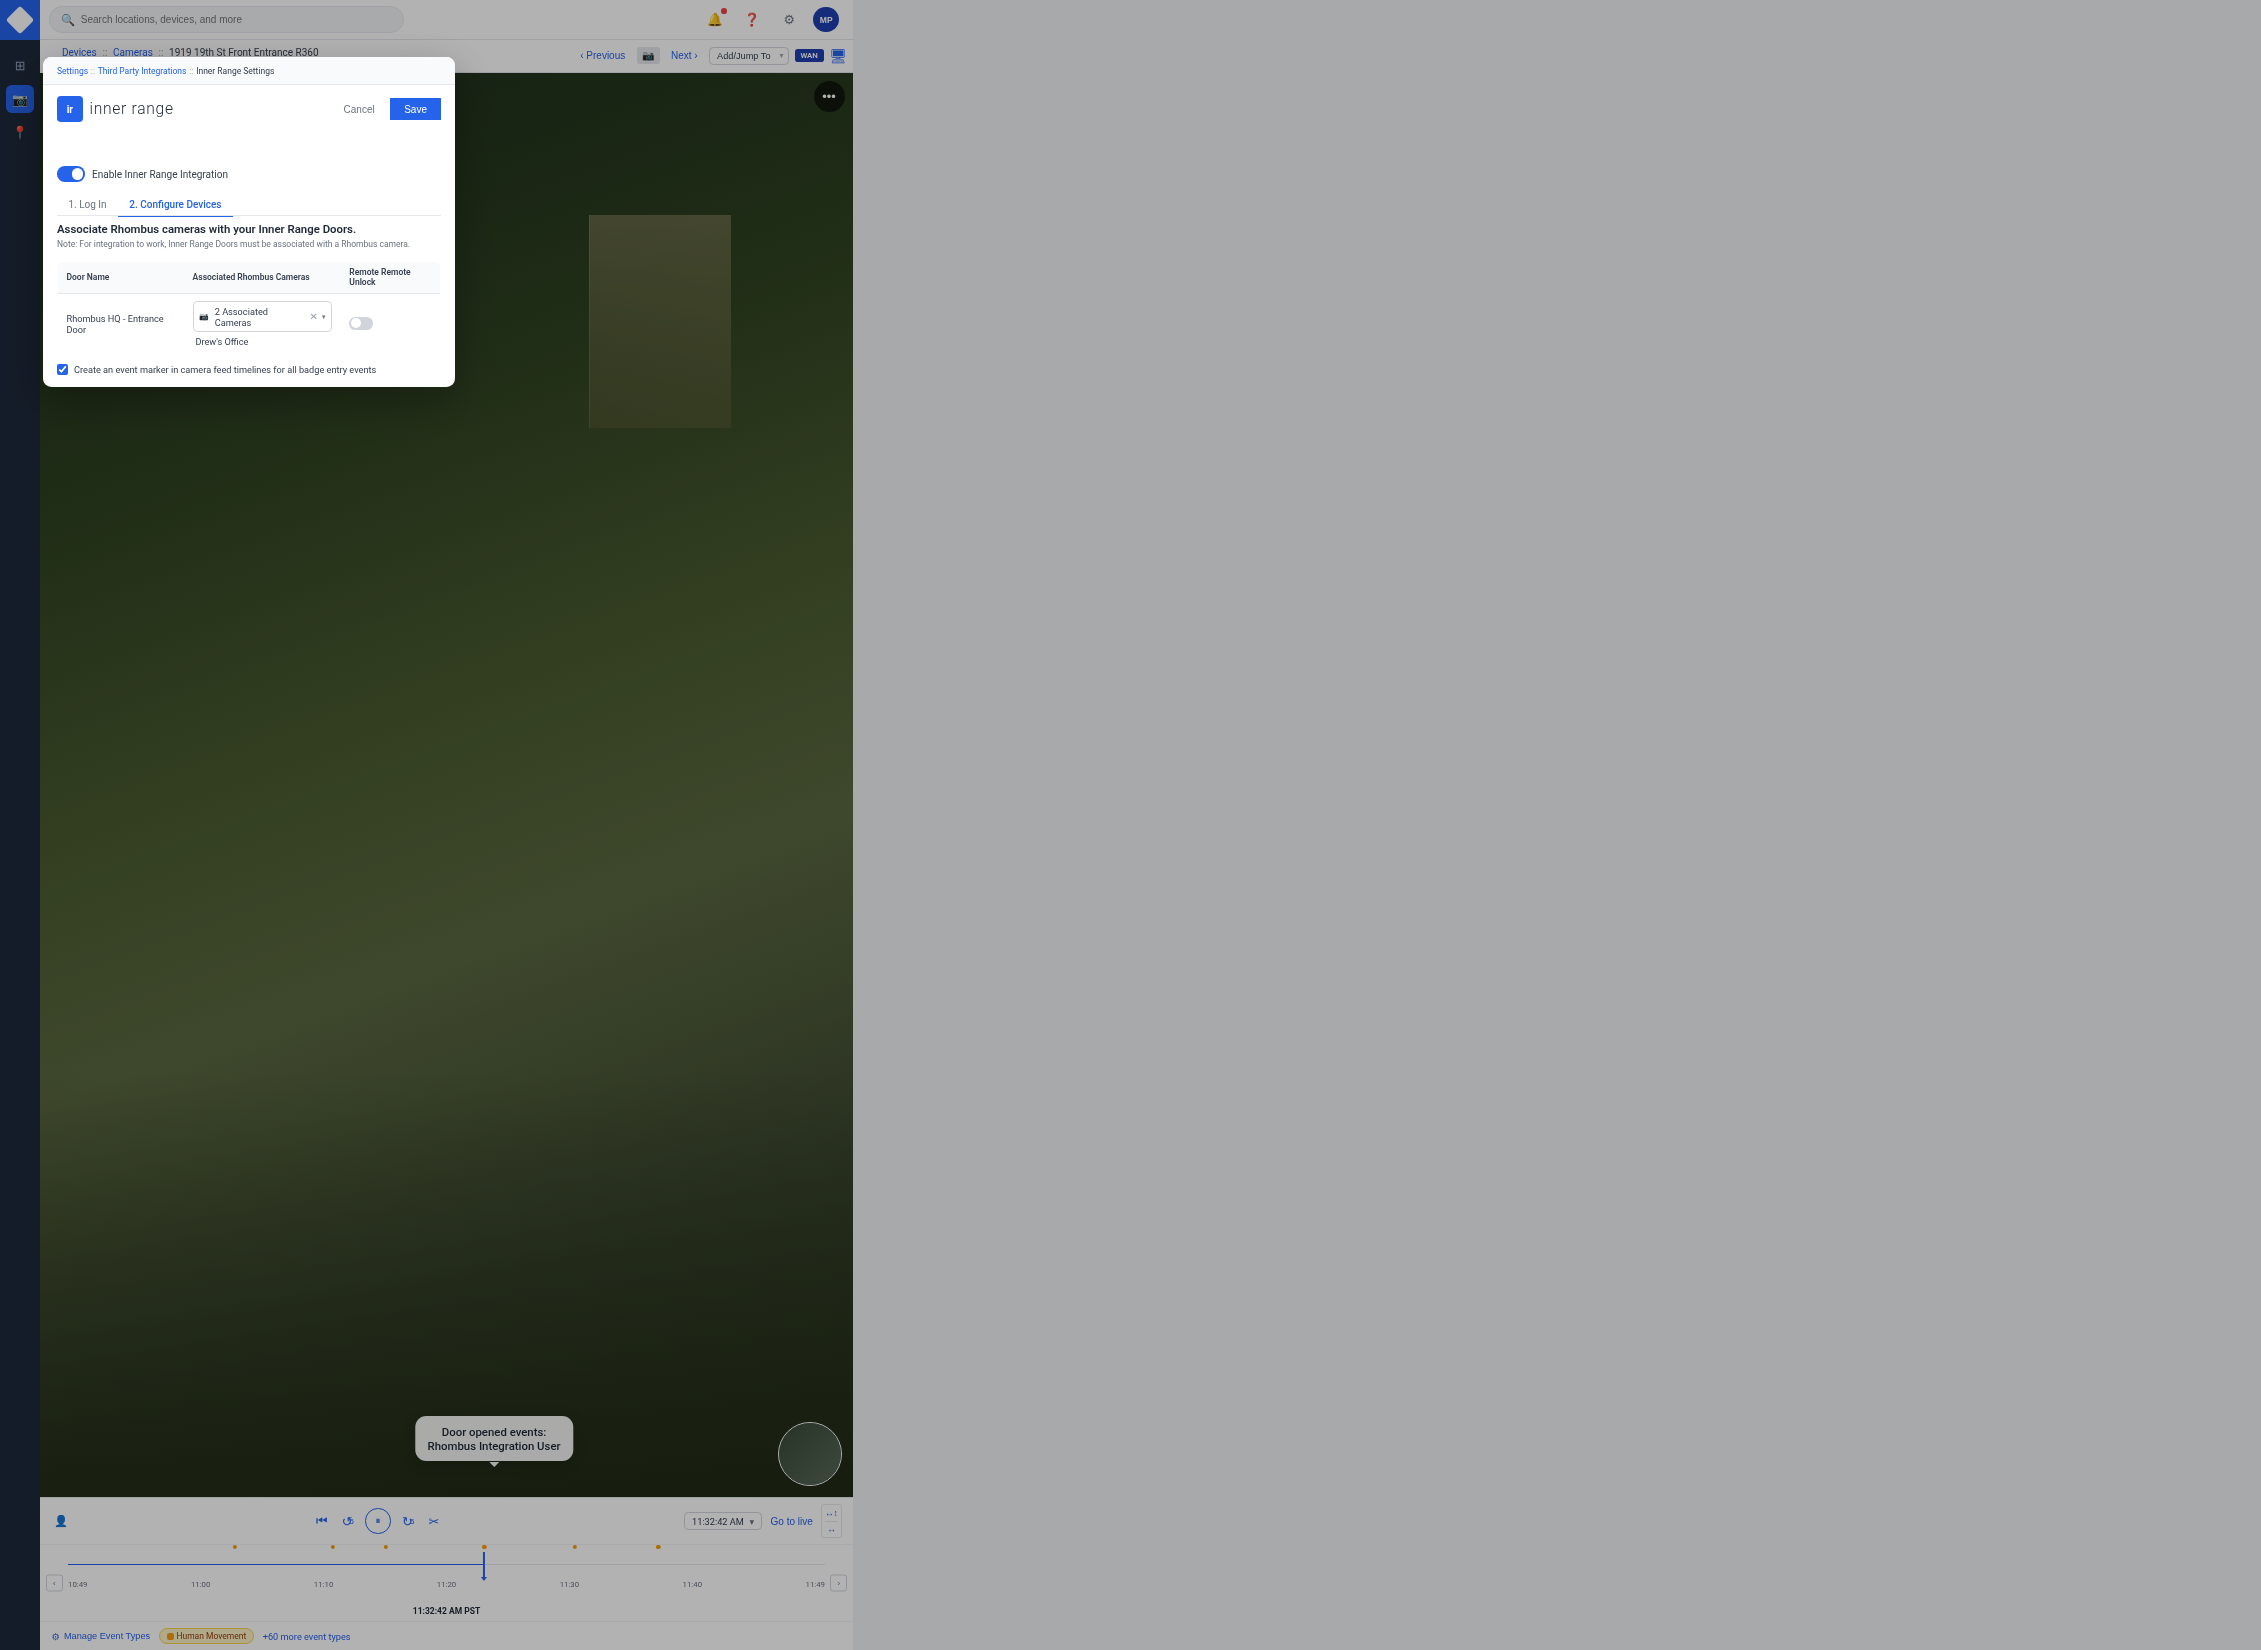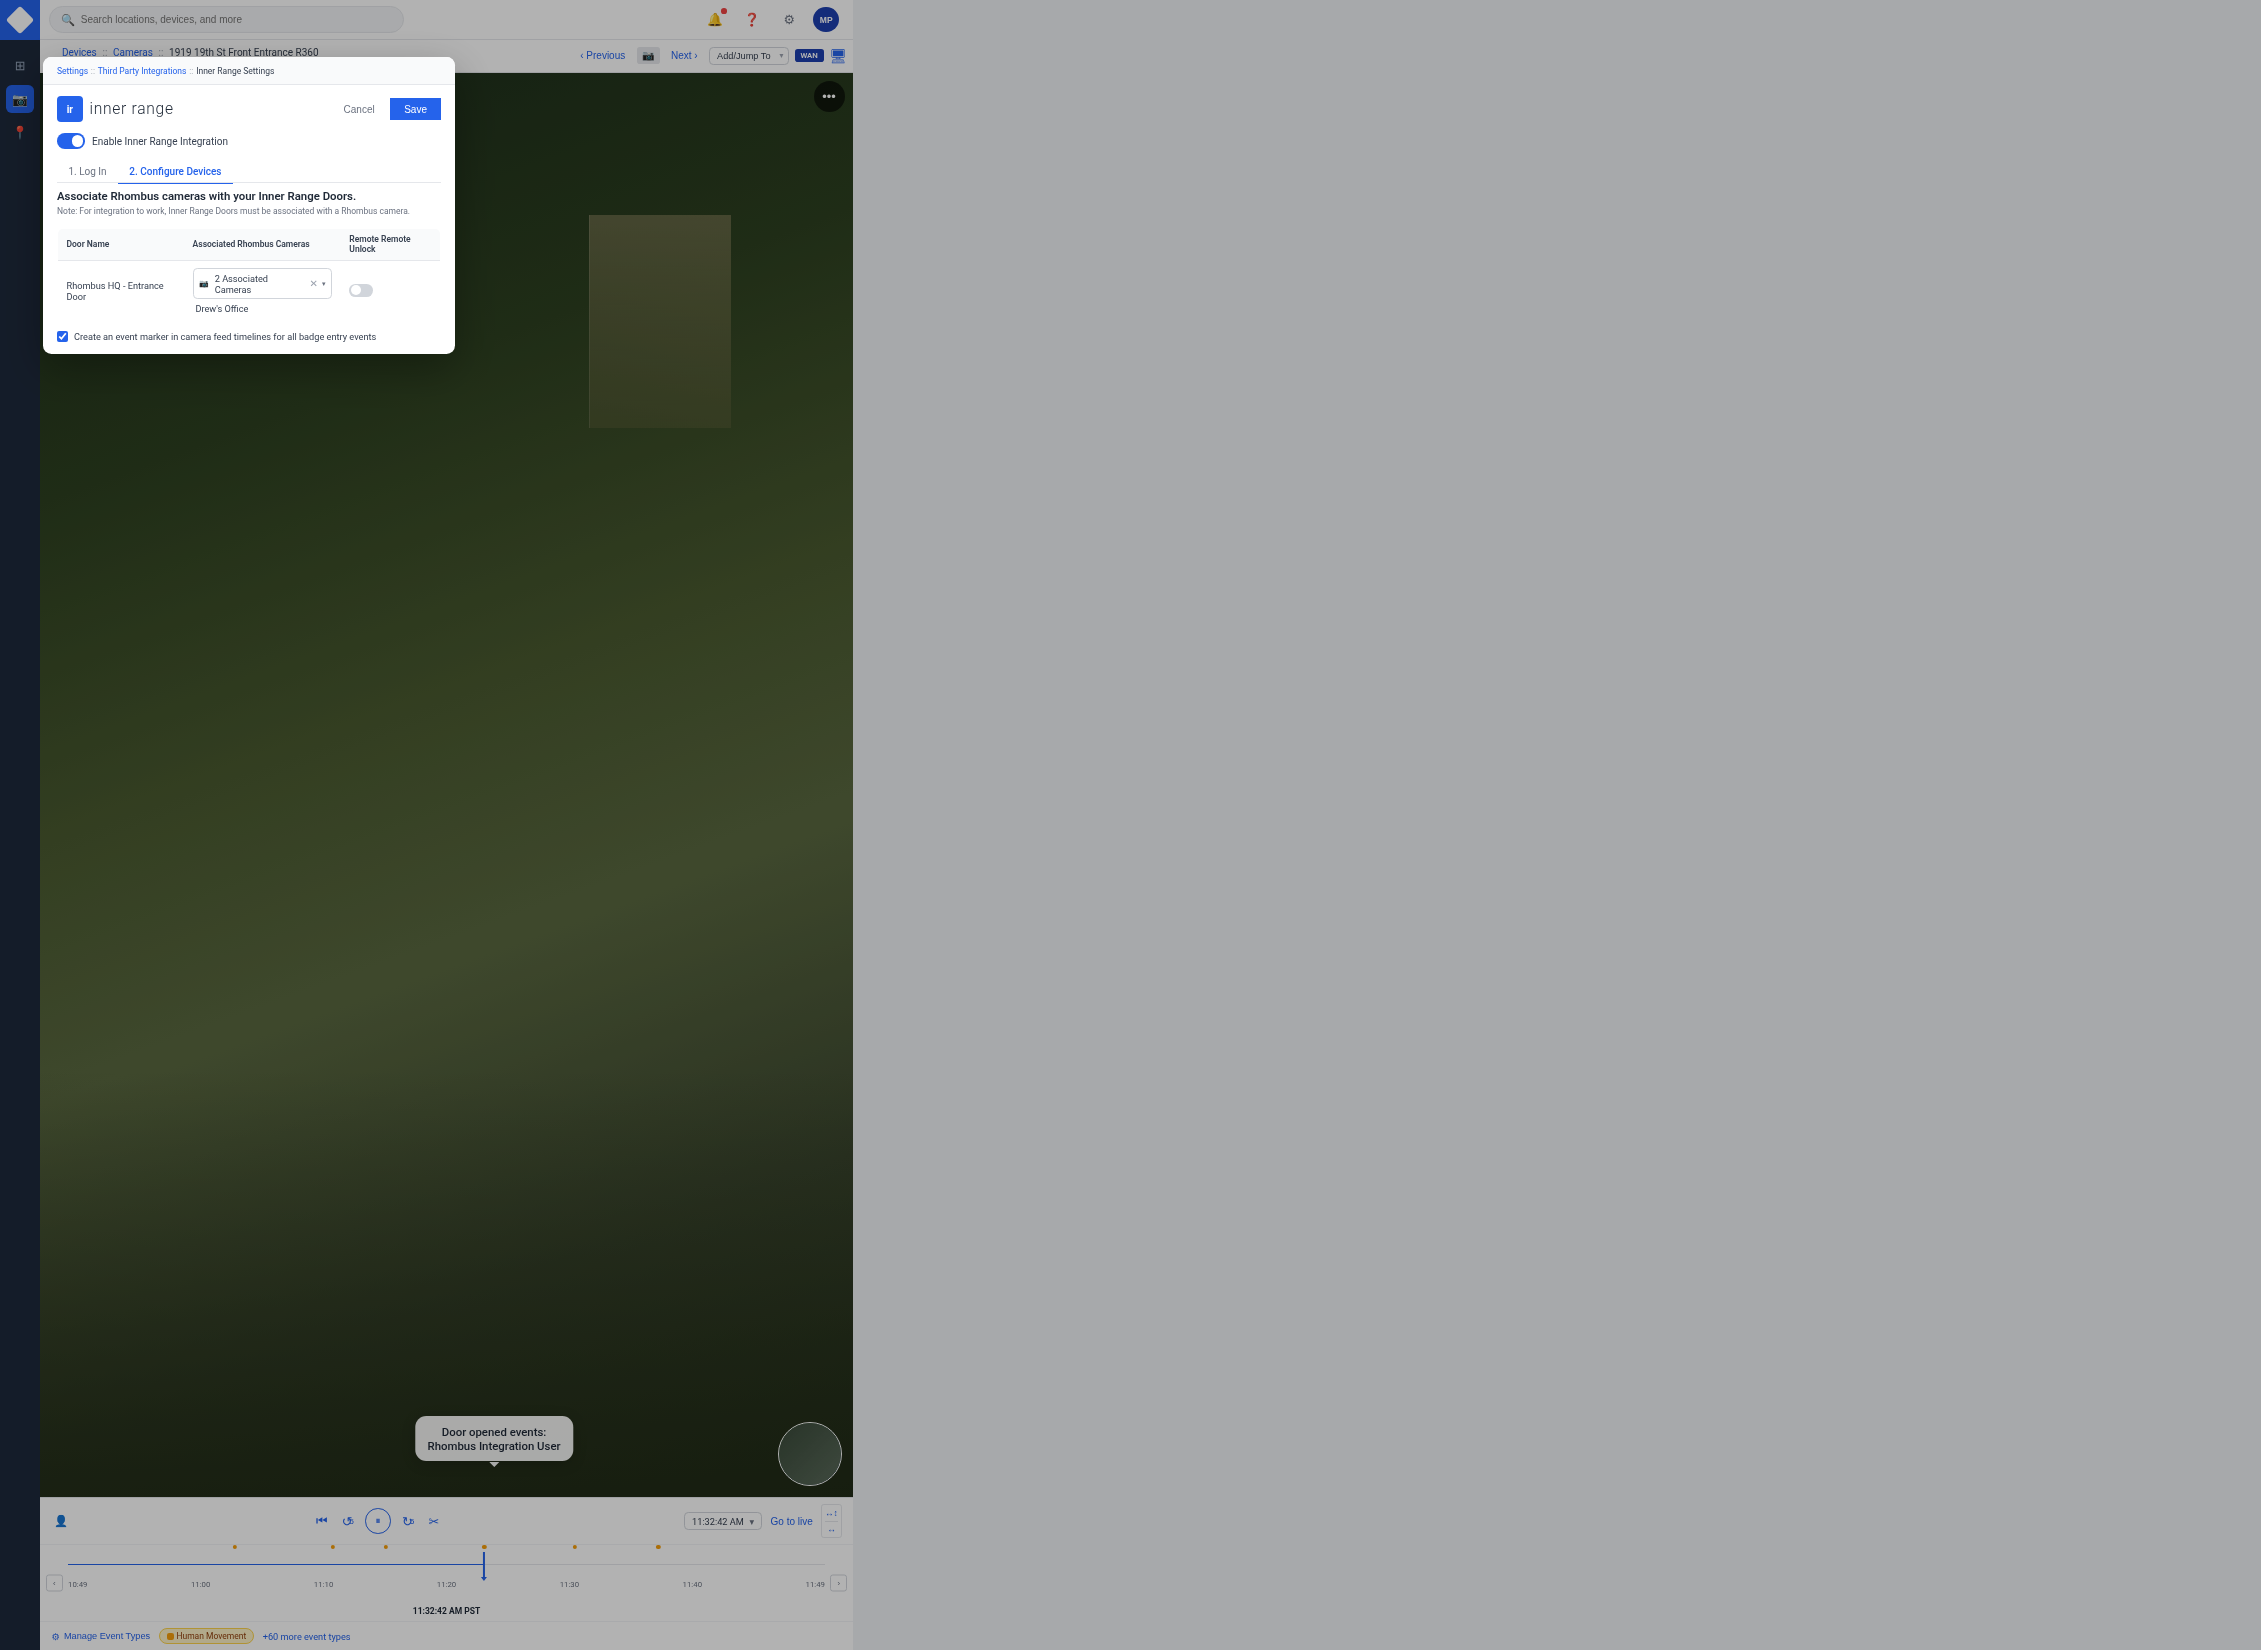--- a/index.html
+++ b/index.html
@@ -599,20 +599,21 @@
     .modal-body {
       padding: 11.4px 14px;
     }
 
     
     .toggle-row {
       display: flex;
       align-items: center;
       gap: 7px;
       margin-bottom: 11.4px;
+      margin-top: 33px;
     }
     .toggle {
       width: 28px;
       height: 15.6px;
       background: #2563eb;
       border-radius: 7.8px;
       position: relative;
       cursor: pointer;
       border: none;
     }

